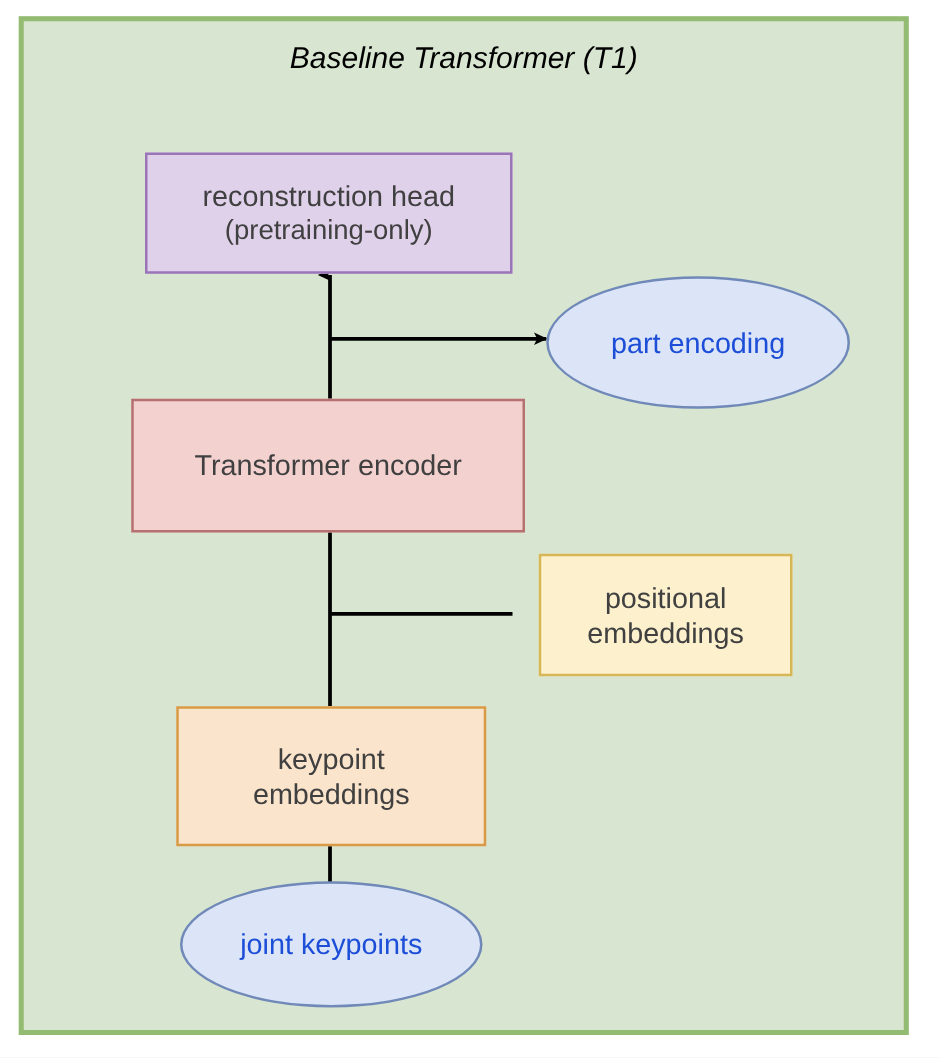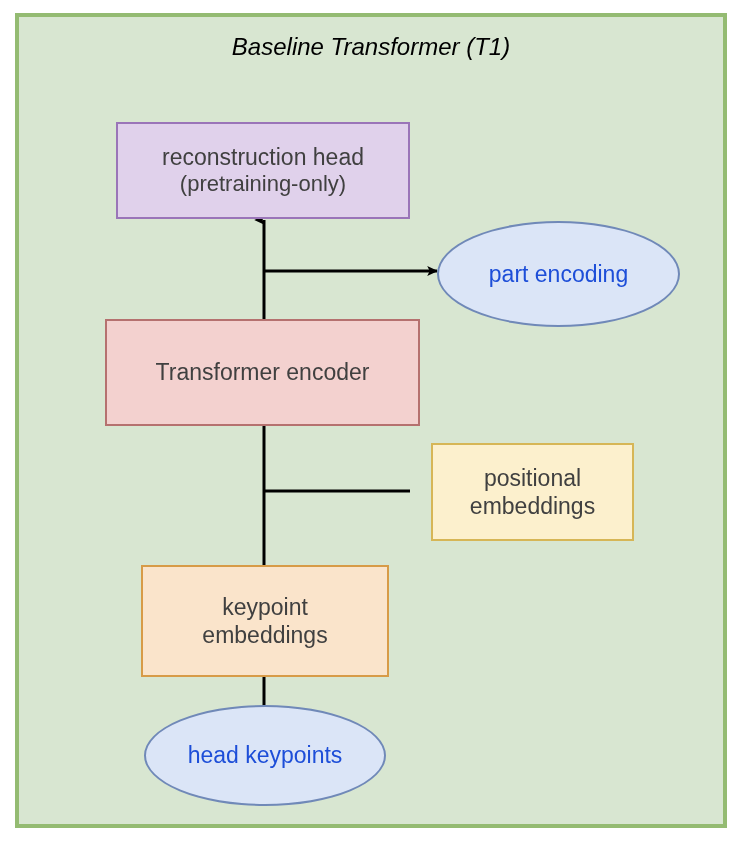--- a/index.html
+++ b/index.html
@@ -203,16 +203,16 @@
     <span class="node-label">positional</span>
     <span class="node-label">embeddings</span>
   </div>
 
   <div class="node" id="node-keypoint-embeddings">
     <span class="node-label">keypoint</span>
     <span class="node-label">embeddings</span>
   </div>
 
   <div class="ellipse-node" id="node-joint-keypoints">
-    <span class="node-label">head keypoints</span>
+    <span class="node-label">joint keypoints</span>
   </div>
 
 </div>
 
 </body></html>

